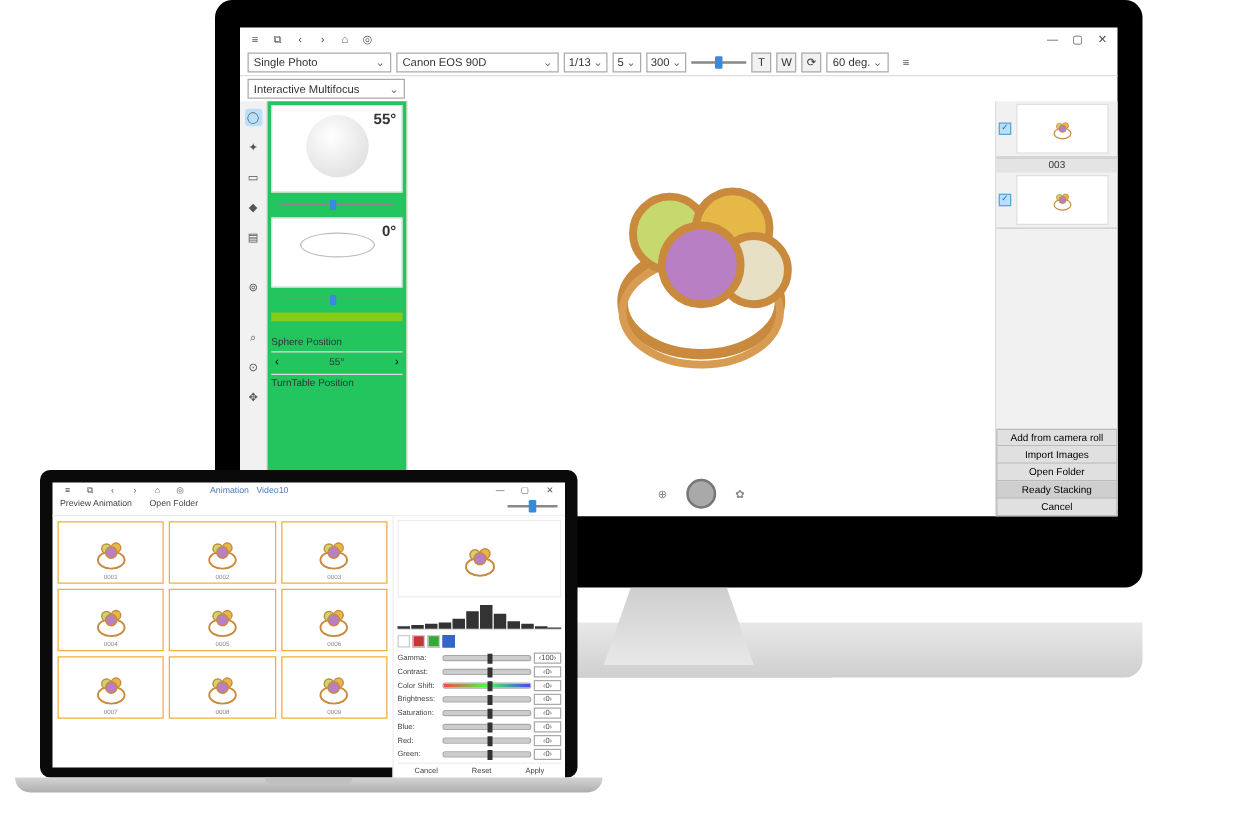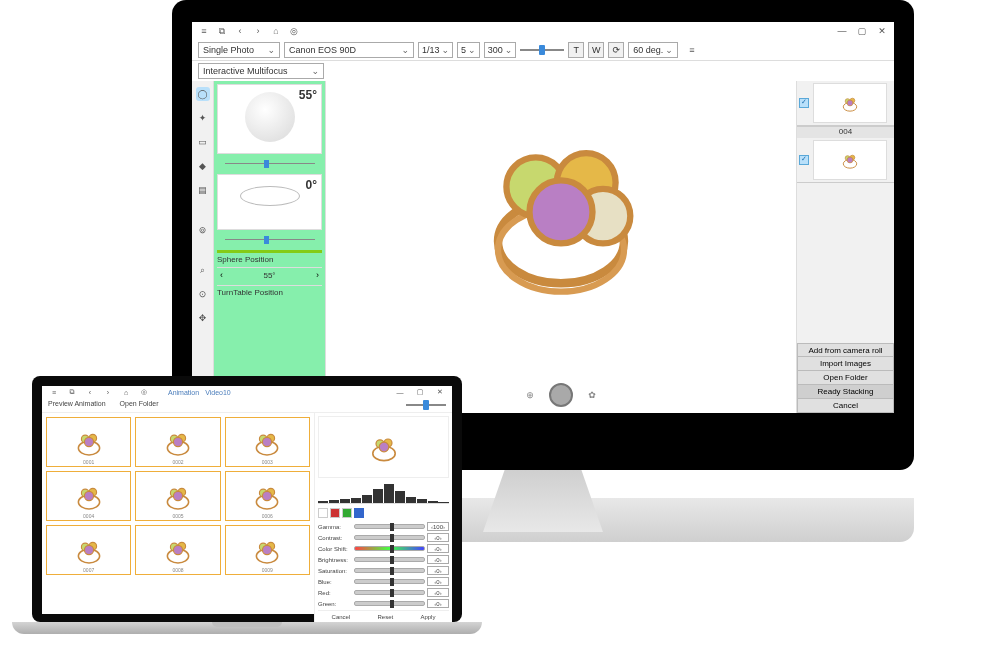--- a/index.html
+++ b/index.html
@@ -51,21 +51,21 @@
 .chipbtn { border: 1px solid #aaa; width: 16px; height: 16px; display: inline-flex; align-items: center; justify-content: center; font-size: 9px; background: #f1f1f1; }
 .rotlabel { height: 16px; border: 1px solid #aaa; display: inline-flex; align-items: center; padding: 0 4px; gap: 2px; }
 
 
 .secondrow { display: flex; align-items: flex-end; gap: 4px; padding: 2px 6px; }
 
 .body { display: flex; height: calc(100% - 54px); }
 .iconcol { width: 22px; background: #f1f1f1; border-right: 1px solid #ddd; display: flex; flex-direction: column; align-items: center; gap: 10px; padding: 6px 0; }
 .iconcol span { width: 14px; height: 14px; display: inline-flex; align-items: center; justify-content: center; color: #555; }
 
-.controlcol { width: 112px; background: #86efac; border-right: 1px solid #ddd; padding: 3px; font-size: 8px; display: flex; flex-direction: column; gap: 3px; }
+.controlcol { width: 112px; background: #22c55e; border-right: 1px solid #ddd; padding: 3px; font-size: 8px; display: flex; flex-direction: column; gap: 3px; }
 .anglebox { border: 1px solid #ddd; background: #fff; padding: 3px; position: relative; height: 70px; }
 .anglebox .angle { position: absolute; right: 4px; top: 3px; font-size: 12px; font-weight: bold; }
 .light3d { position: relative; width: 50px; height: 50px; margin: 4px auto; background: radial-gradient(circle at 40% 35%, #fff, #d8d8d8); border-radius: 50%; }
 .turn3d { position: relative; width: 60px; height: 20px; margin: 8px auto; border: 1px solid #bbb; border-radius: 50%; }
 .hslider { position: relative; width: 90px; height: 8px; margin: 3px auto; }
 .hslider::before { content: ""; position: absolute; left: 0; right: 0; top: 3px; height: 1px; background: #888; }
 .hslider::after { content: ""; position: absolute; left: 44%; top: 0; width: 5px; height: 8px; background: #3a8adb; }
 .spinner { display: flex; align-items: center; justify-content: space-between; border-top: 1px solid #ddd; padding: 2px 3px; }
 .spinner button { border: none; background: none; font-size: 9px; }
 
@@ -157,21 +157,21 @@
           <span class="ticon">◎</span>
         </div>
         <div class="winbtns">
           <span class="ticon">—</span>
           <span class="ticon">▢</span>
           <span class="ticon">✕</span>
         </div>
       </div>
 
       <div class="topbar">
-        <span class="dropdown" style="width:82px">
+        <span class="dropdown" style="width:115px">
           <span>Single Photo</span>
           <span class="chev">⌄</span>
         </span>
         <span class="dropdown" style="width:130px">
           <span>Canon EOS 90D</span>
           <span class="chev">⌄</span>
         </span>
         <span class="numbox">
             <span>1/13</span>
             <span style="margin-left:2px;color:#666">⌄</span>
@@ -222,21 +222,21 @@
           <div class="anglebox">
             <div class="angle">55°</div>
             <div class="light3d"></div>
           </div>
           <div class="hslider"></div>
           <div class="anglebox" style="height:56px">
             <div class="angle">0°</div>
             <div class="turn3d"></div>
           </div>
           <div class="hslider"></div>
-          <div style="font-size:8px;border-top:3px solid #84cc16;padding-top:2px">Sphere Position</div>
+          <div style="font-size:8px;border-top:7px solid #84cc16;padding-top:12px">Sphere Position</div>
           <div class="spinner">
             <button>‹</button>
             <span>55°</span>
             <button>›</button>
           </div>
           <div style="font-size:8px;border-top:1px solid #ddd;padding-top:2px">TurnTable Position</div>
         </div>
 
         <div class="preview">
           <svg class="ring" viewBox="0 0 100 90">
@@ -253,21 +253,21 @@
           <div class="thumbs">
             <div>
               <div class="thumbrow">
                   <span class="chk"></span>
                   <div class="thumb">
                     <svg class="mini-ring" viewBox="0 0 50 36">
                       <use href="#mini-ring"></use>
                     </svg>
                   </div>
                 </div>
-              <div class="thumblabel">004</div>
+              <div class="thumblabel">003</div>
             </div>
             <div>
               <div class="thumbrow">
                   <span class="chk"></span>
                   <div class="thumb">
                     <svg class="mini-ring" viewBox="0 0 50 36">
                       <use href="#mini-ring"></use>
                     </svg>
                   </div>
                 </div>

